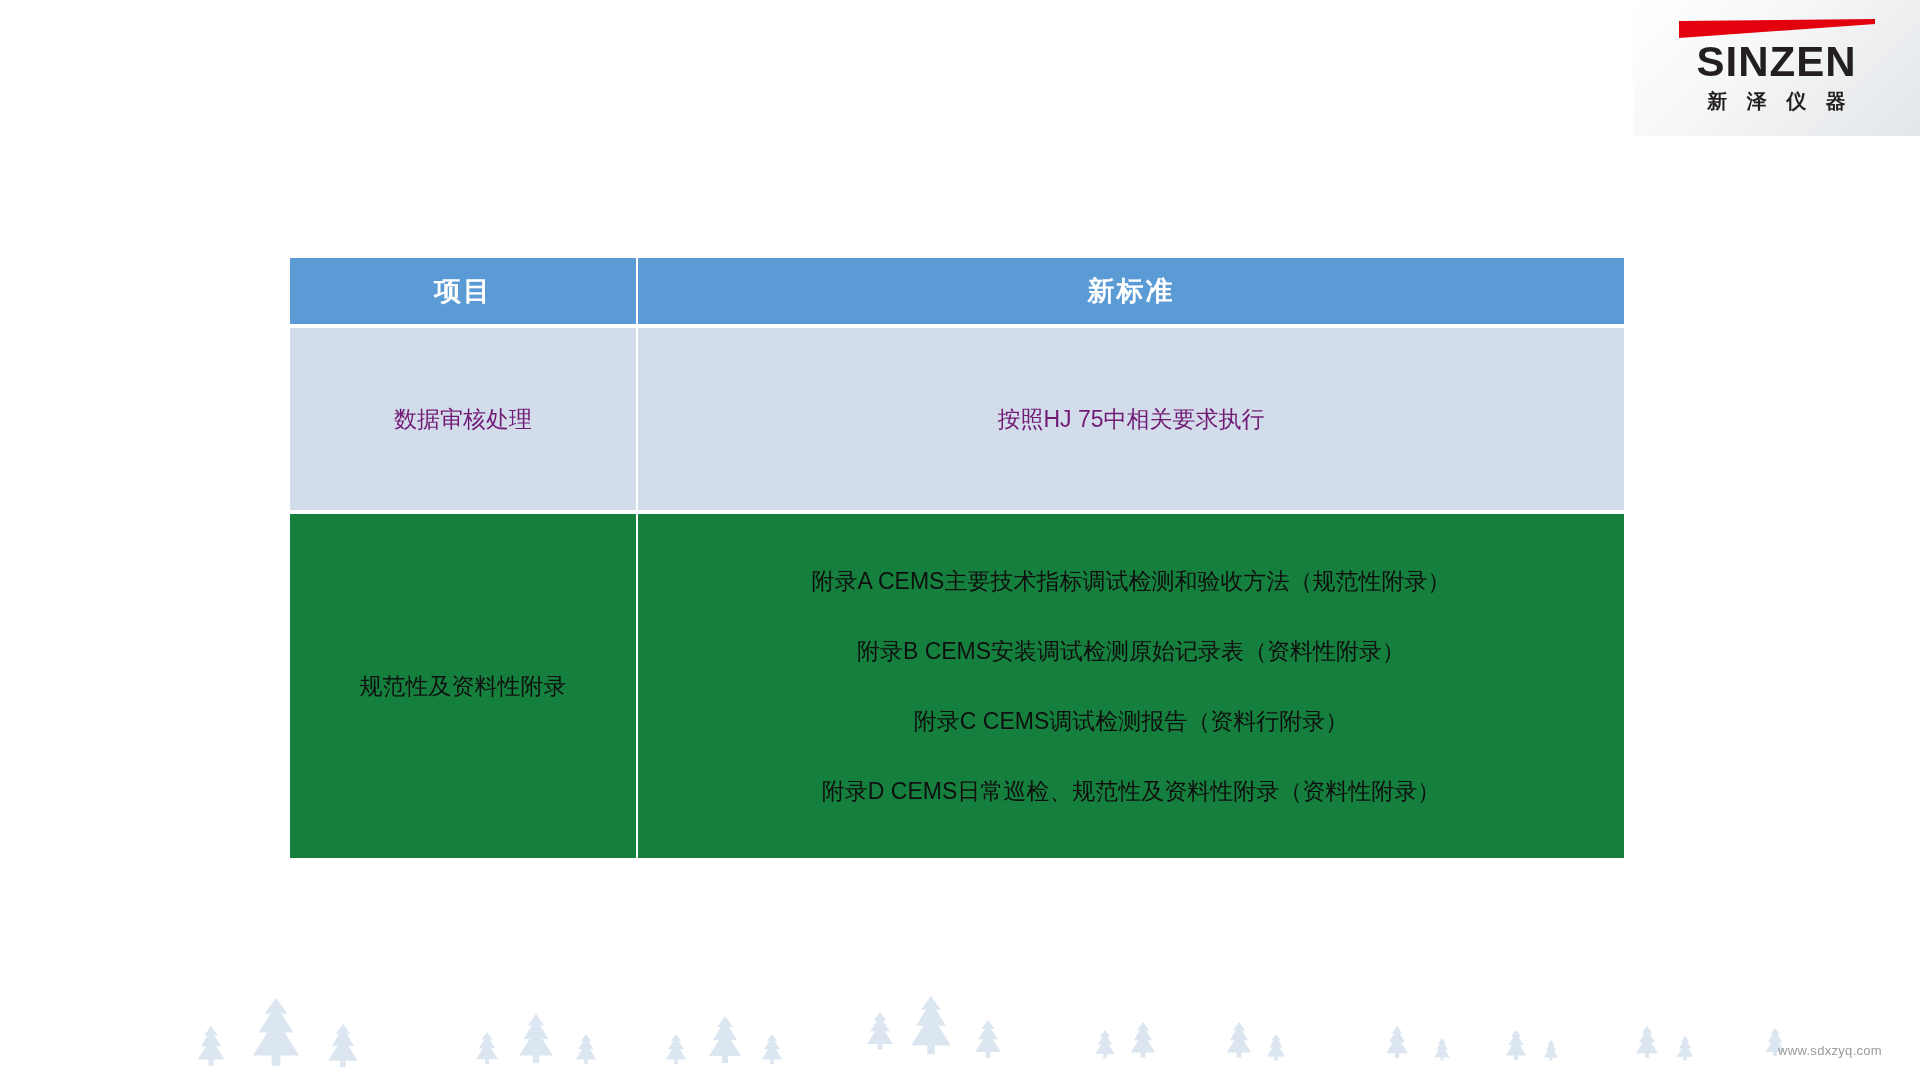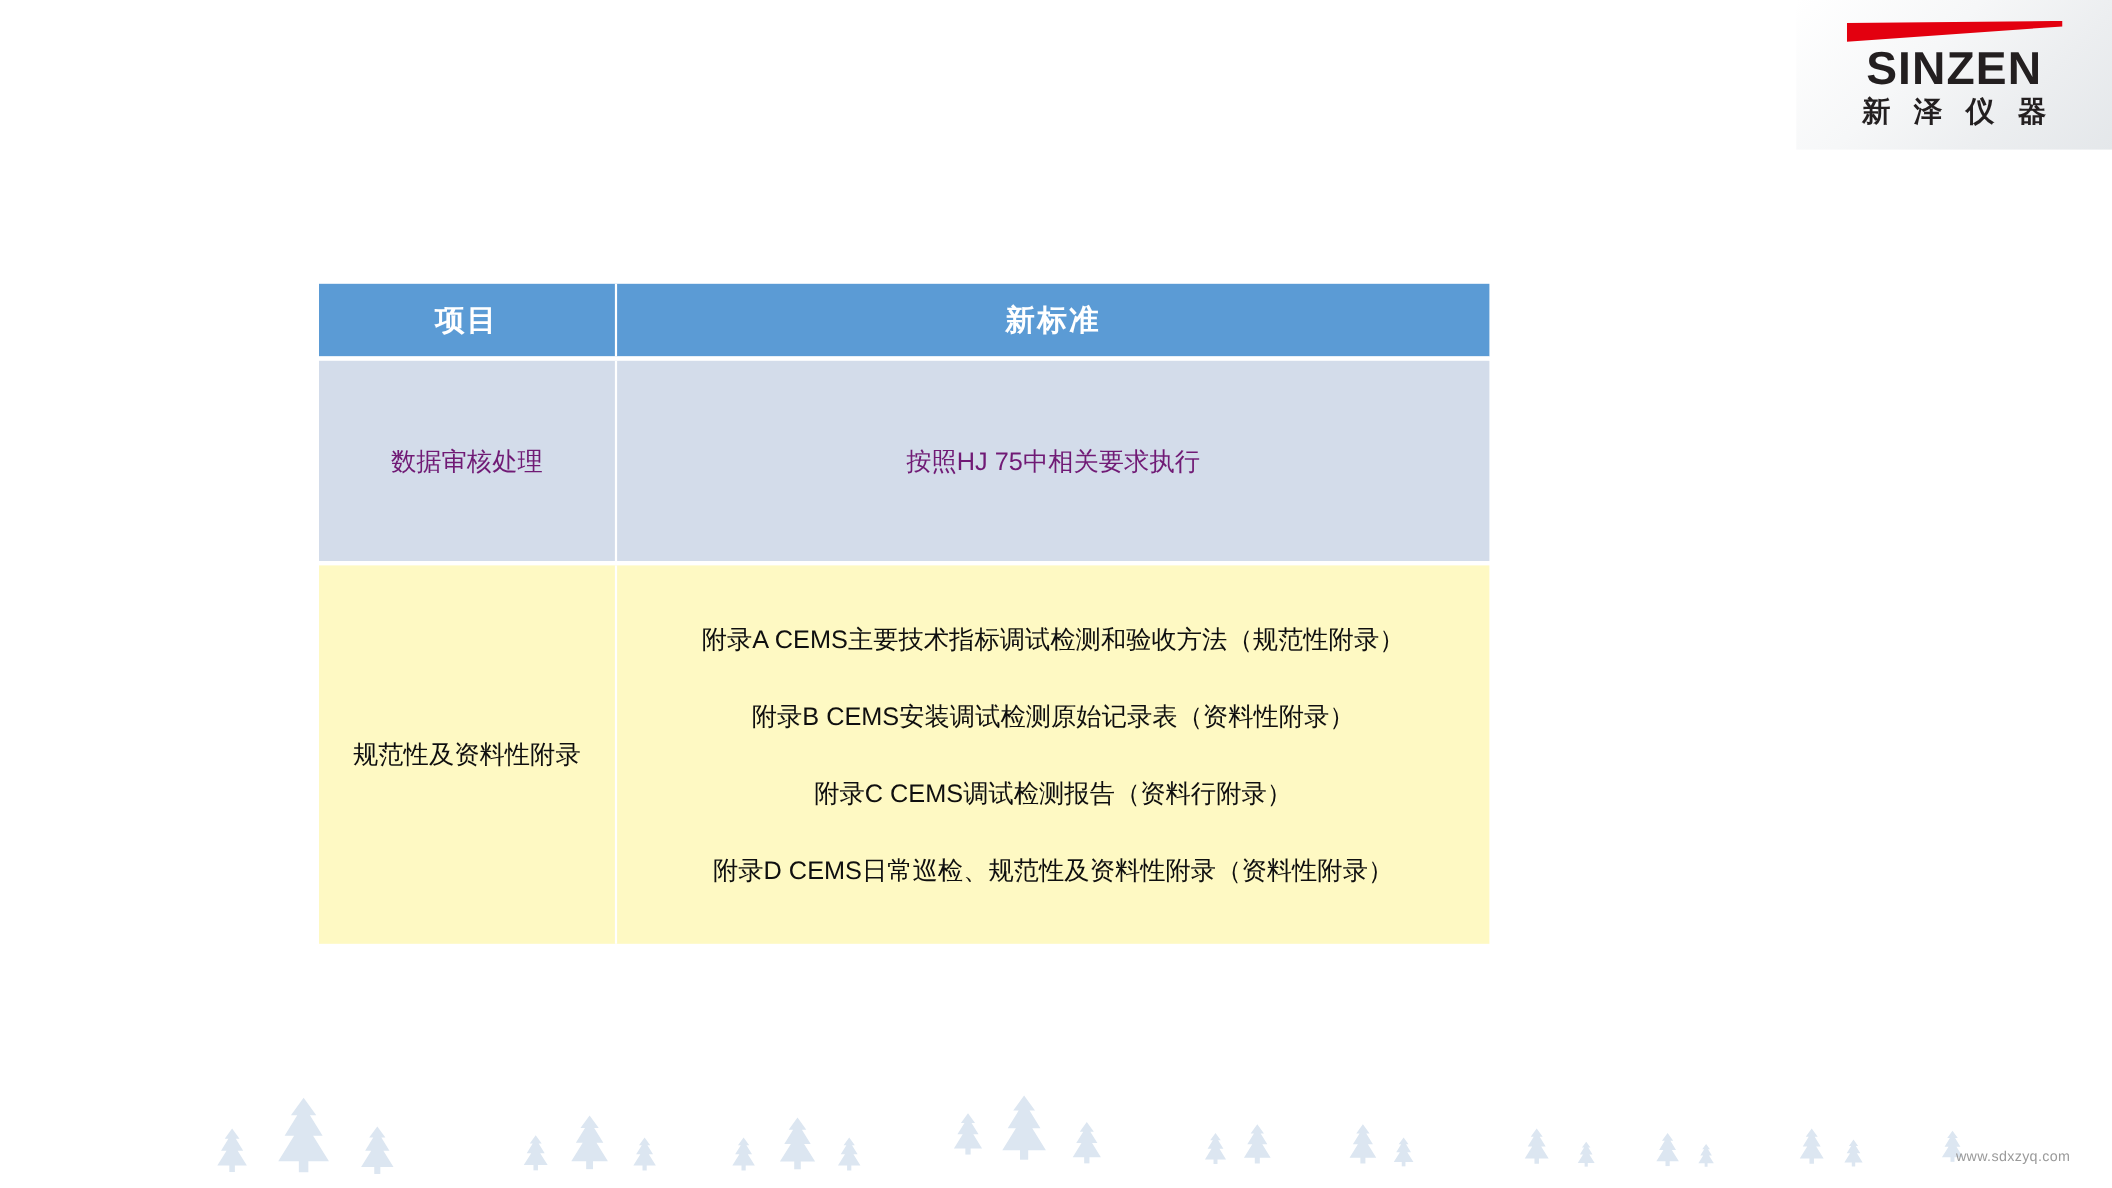--- a/index.html
+++ b/index.html
@@ -30,45 +30,45 @@
     align-items:center; justify-content:center;
   }
   #logo-swoosh{ width:196px; height:20px; position:relative; margin-bottom:1px; }
   #logo-swoosh svg{ display:block; }
   #logo-word{
     font-size:42px; font-weight:bold; color:#231f20;
     letter-spacing:1px; line-height:44px;
     font-family:"Liberation Sans","DejaVu Sans",sans-serif;
   }
   #logo-sub{
-    font-size:26px; font-weight:bold; color:#231f20;
+    font-size:20px; font-weight:bold; color:#231f20;
     letter-spacing:7px; line-height:32px; margin-top:1px;
     padding-left:7px;
   }
 
   
   #content-table{
     position:absolute; left:290px; top:258px;
-    width:1064px;
+    width:1334px;
     border-collapse:separate; border-spacing:0;
   }
   #content-table td, #content-table th{
     padding:0; vertical-align:middle; text-align:center;
   }
   .th-cell{
     background:#5B9BD5; color:#ffffff;
     font-size:27px; font-weight:bold;
     height:66px; letter-spacing:2px;
   }
   .th-cell.left { width:348px; border-right:2px solid #ffffff; }
   .th-cell.right{ width:986px;margin-left:38px; }
 
   .row1 td{ background:#D3DCEA; color:#701a75; height:182px; font-size:22px; }
   .row1 td.left{ border-right:2px solid #ffffff; }
-  .row2 td{ background:#fef9c3; color:#0f0f0f; height:344px; font-size:22px; }
+  .row2 td{ background:#15803d; color:#0f0f0f; height:344px; font-size:22px; }
   .row2 td.left{ border-right:2px solid #ffffff; }
 
   .spacer-row td{ height:4px; background:#ffffff; padding:0; }
 
   .appendix-list{ display:flex; flex-direction:column; gap:40px; padding:14px 0; }
   .appendix-line{ font-size:23px; line-height:30px; color:#0f0f0f; white-space:nowrap; }
 
   .cell-text{ font-size:23px; line-height:30px; white-space:nowrap; }
 
   

